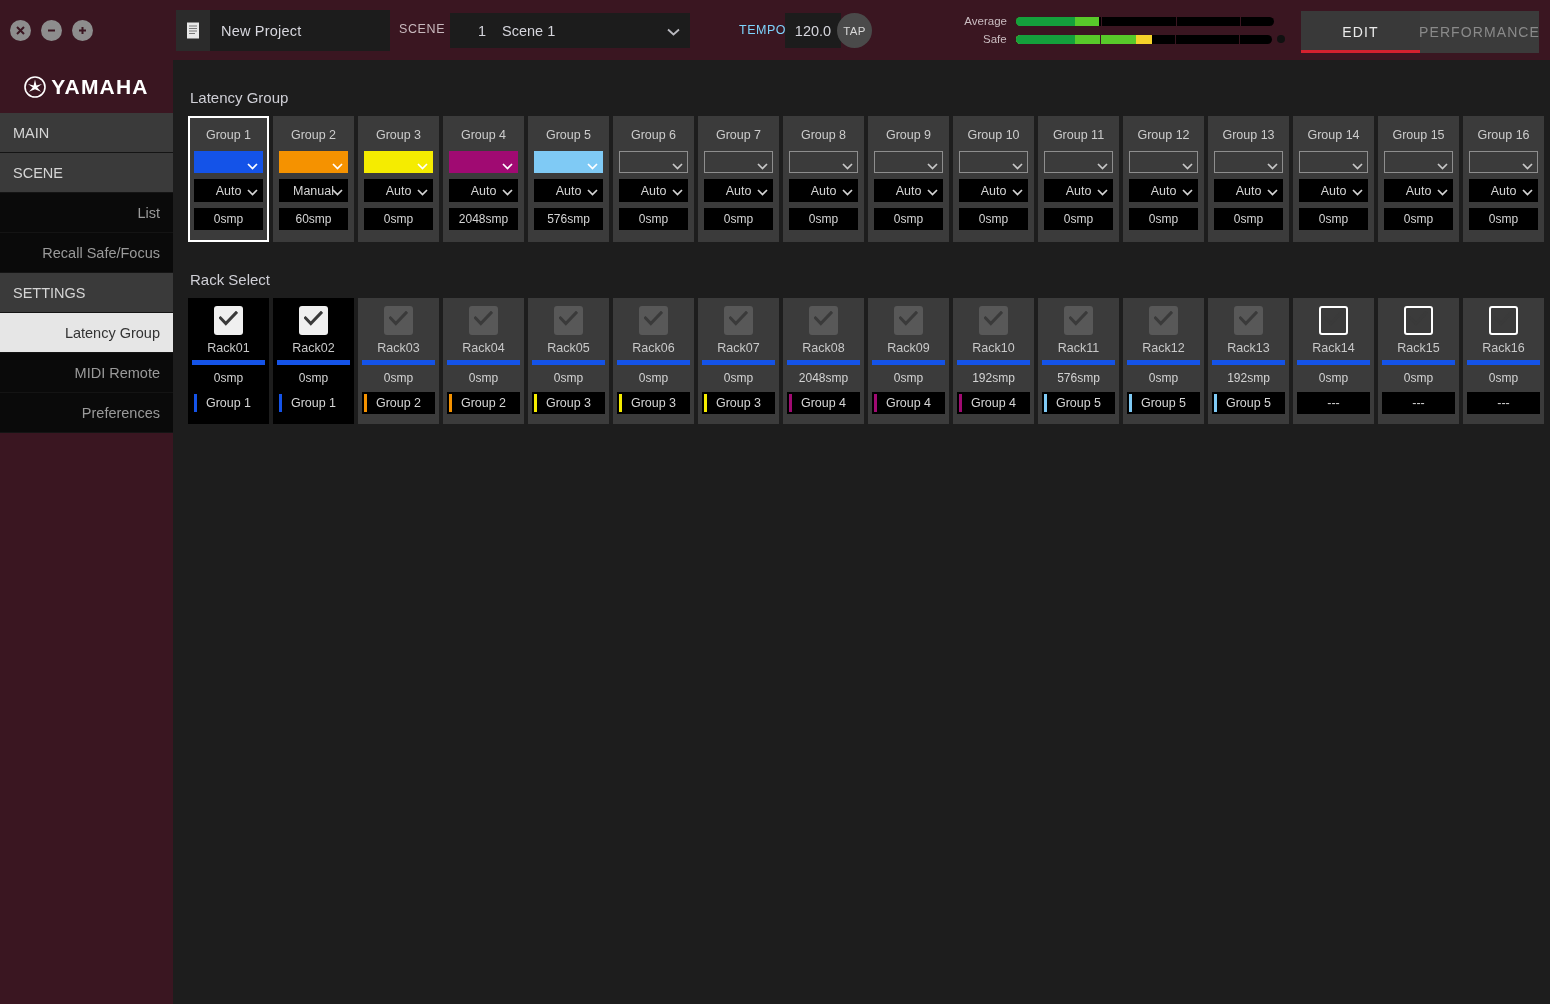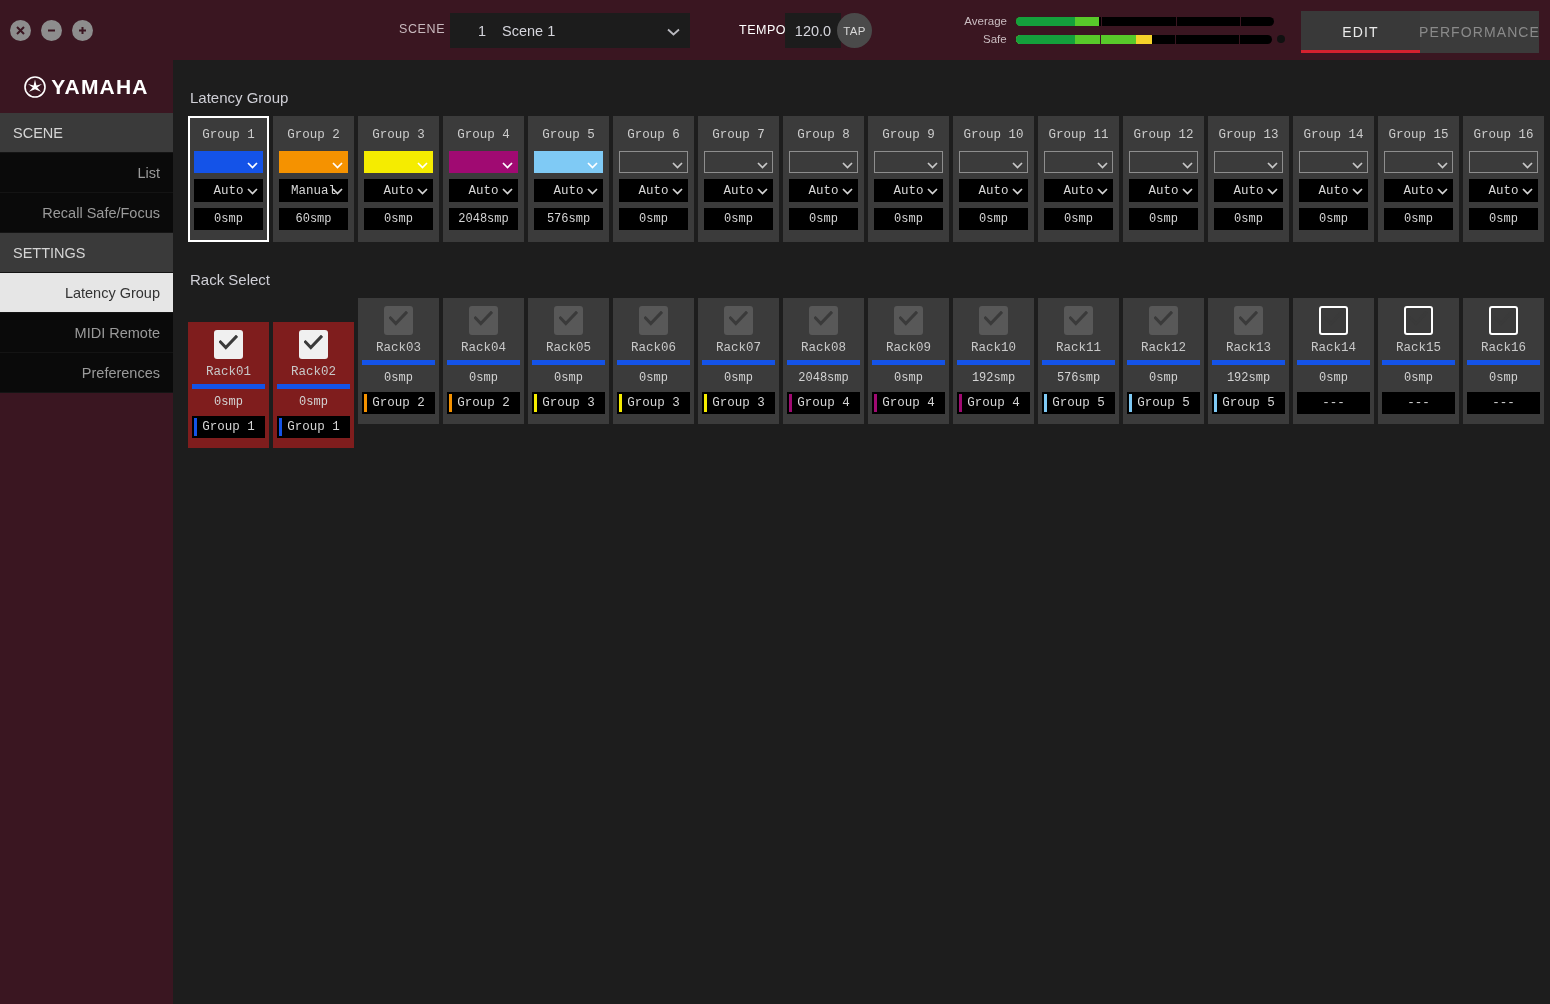--- a/index.html
+++ b/index.html
@@ -48,21 +48,21 @@
     position: absolute; left: 450px; top: 13px;
     width: 240px; height: 35px; background: #1c1c1c;
     display: flex; align-items: center; cursor: pointer;
   }
   .scene-num { width: 36px; text-align: right; color: #d5d5dc; font-size: 14.5px; }
   .scene-nm { flex: 1; padding-left: 16px; color: #d5d5dc; font-size: 14.5px; }
   .chev { margin-right: 10px; opacity: .85; }
 
   .tempo-label {
     position: absolute; left: 739px; top: 23px;
-    color: #ffffff; font-size: 12.5px; letter-spacing: .5px;
+    color: #7dd3fc; font-size: 12.5px; letter-spacing: .5px;
   }
   .tempo-val {
     position: absolute; left: 785px; top: 13px;
     width: 56px; height: 35px; background: #1c1c1c;
     display: flex; align-items: center; justify-content: center;
     color: #d5d5dc; font-size: 14.5px; cursor: pointer;
   }
   .tap-btn {
     position: absolute; left: 837px; top: 13px;
     width: 35px; height: 35px; border-radius: 50%;
@@ -127,21 +127,21 @@
     background: #0a0a0a; color: #9a9a9a;
     justify-content: flex-end; padding-right: 13px; font-size: 14.5px;
   }
   .nav-sub.selected { background: #e6e6e6; color: #333; }
 
   
   .main { position: absolute; left: 173px; top: 60px; width: 1377px; height: 944px; background: #1d1d1d; }
   .sec-title { color: #cfcfd6; font-size: 15px; padding-left: 17px; }
 
   .grid { display: flex; padding-left: 15px; }
-  .col { width: 85px; margin-right: 0px; font-family: Liberation Mono, monospace; }
+  .col { width: 85px; margin-right: 0px; }
 
   
   .lg-card {
     width: 81px; background: #3b3b3b; padding: 4px 4px 10px 4px;
     border: 2px solid transparent;
   }
   .lg-card.sel { border: 2px solid #ffffff; }
   .lg-title {
     height: 26px; display: flex; align-items: center; justify-content: center;
     color: #cccccc; font-size: 12.5px;
@@ -159,21 +159,21 @@
   }
   .ctl-sel .c-chev { position: absolute; right: 5px; top: 6px; }
   .ctl-val {
     height: 22px; background: #000;
     display: flex; align-items: center; justify-content: center;
     color: #d5d5d5; font-size: 12px;
   }
 
   
   .rk-card { width: 81px; background: #3b3b3b; padding: 8px 4px 10px 4px; }
-  .rk-card.on { background: #7f1d1d; margin-top: 24px; }
+  .rk-card.on { background: #000000; }
   .chk-wrap { display: flex; justify-content: center; margin-bottom: 6px; }
   .chk {
     width: 29px; height: 29px; border-radius: 3px;
     display: flex; align-items: center; justify-content: center; cursor: pointer;
   }
   .chk.checked-bright { background: #f0f0f0; }
   .chk.checked-dim { background: #585858; }
   .chk.unchecked { background: #3b3b3b; border: 2px solid #ffffff; }
   .rk-name {
     text-align: center; color: #c8c8c8; font-size: 12.5px; margin-bottom: 5px;
@@ -206,20 +206,29 @@
             <path d="M2 5.5 L9 5.5" stroke="#3a1621" stroke-width="2" fill="none"></path>
           </svg>
       </div>
       <div class="win-btn">
         <svg width="11" height="11" viewBox="0 0 11 11">
             <path d="M2 5.5 L9 5.5 M5.5 2 L5.5 9" stroke="#3a1621" stroke-width="2" fill="none"></path>
           </svg>
       </div>
     </div>
 
+    <div class="proj-wrap">
+      <div class="proj-icon">
+        <svg width="14" height="17" viewBox="0 0 14 17">
+          <rect x="1" y="0.5" width="12" height="16" fill="#e8e8e8"></rect>
+          <path d="M3 4h8M3 6.5h8M3 9h8M3 11.5h6" stroke="#777" stroke-width="1"></path>
+        </svg>
+      </div>
+      <div class="proj-name">New Project</div>
+    </div>
 
     <div class="scene-label">SCENE</div>
     <div class="scene-sel">
       <div class="scene-num">1</div>
       <div class="scene-nm">Scene 1</div>
       <span class="chev">
         <svg width="13" height="8" viewBox="0 0 13 8">
             <path d="M1 1.5 L6.5 6.5 L12 1.5" stroke="#d5d5dc" stroke-width="1.8" fill="none"></path>
           </svg>
       </span>
@@ -263,20 +272,23 @@
   <div class="sidebar">
     <div class="logo-box">
       <svg width="22" height="22" viewBox="0 0 22 22" style="margin-right:5px">
         <circle cx="11" cy="11" r="10" fill="none" stroke="#fff" stroke-width="1.6"></circle>
         <path d="M11 3.5 L12.4 9.4 L18 8 L13.2 11.4 L17 15.8 L11 13.2 L5 15.8 L8.8 11.4 L4 8 L9.6 9.4 Z" fill="#fff"></path>
       </svg>
       <span class="logo-txt">YAMAHA</span>
     </div>
     <div id="nav-list">
         <div class="nav-item nav-head">
+          <span>MAIN</span>
+        </div>
+        <div class="nav-item nav-head">
           <span>SCENE</span>
         </div>
         <div class="nav-item nav-sub">
           <span>List</span>
         </div>
         <div class="nav-item nav-sub">
           <span>Recall Safe/Focus</span>
         </div>
         <div class="nav-item nav-head">
           <span>SETTINGS</span>

